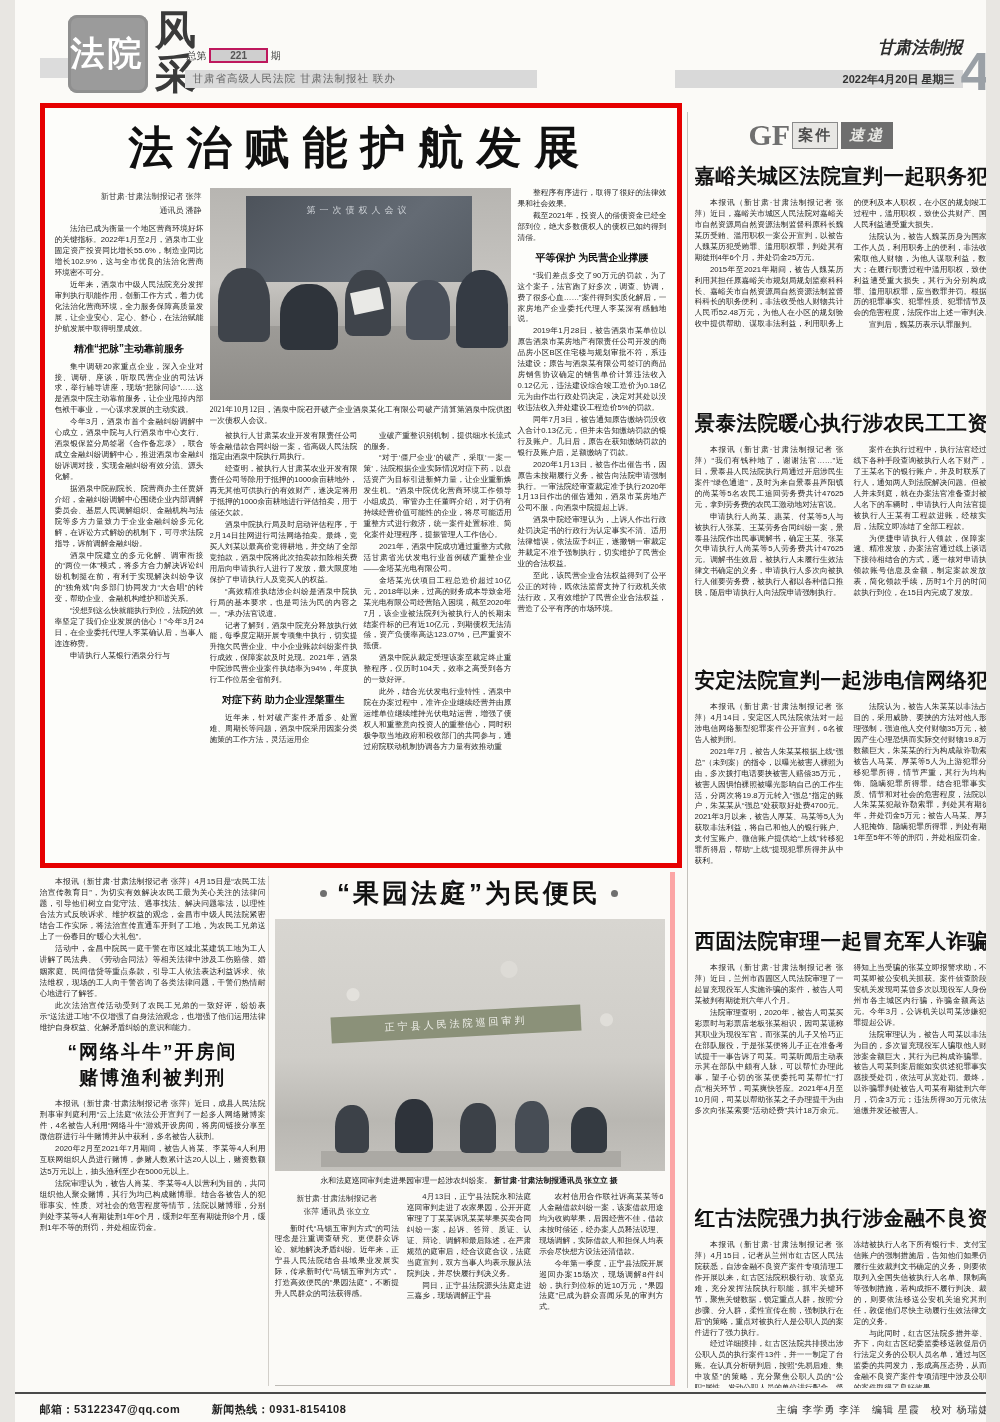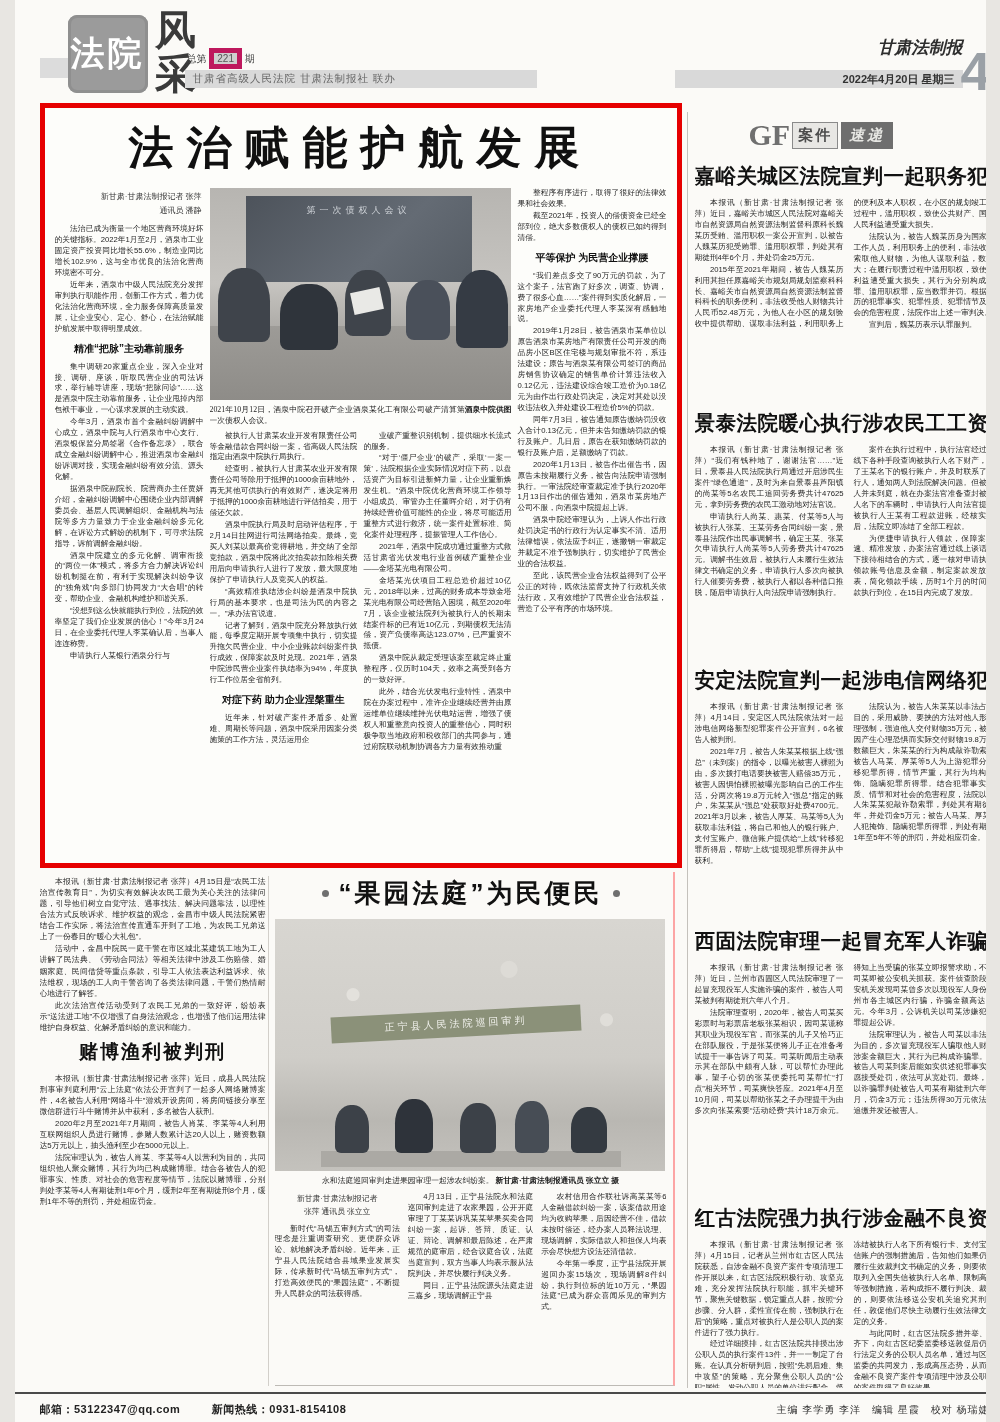--- a/index.html
+++ b/index.html
@@ -11,22 +11,22 @@
   .hdr-rect-left { position:absolute; left:25px; top:58px; width:86px; height:20px; background:#dcdcdc; }
   .stamp { position:absolute; left:53px; top:15px; width:80px; height:78px; background:#9b9b9b;
            border-radius:9px; display:flex; align-items:center; justify-content:center;
            box-shadow:inset 0 0 0 3px #8f8f8f; }
   .stamp span { color:#fff; font-family:"Liberation Serif","DejaVu Serif",serif;
                 font-size:34px; font-weight:bold; letter-spacing:3px; }
   .script-title { position:absolute; left:137px; top:8px; width:48px;
                   font-family:"Liberation Serif","DejaVu Serif",serif; font-weight:700;
                   font-size:41px; line-height:1.08; color:#3a3a3a; text-align:center; word-break:break-all; }
   .issue-line { position:absolute; left:172px; top:48px; font-size:10px; color:#444; }
-  .issue-box { display:inline-block; background:#cfcfcf; border:5px solid #be185d; padding:0 3px;
-               font-weight:normal; color:#555; }
+  .issue-box { display:inline-block; background:#cfcfcf; border:2px solid #be185d; padding:0 19px;
+               font-weight:bold; color:#555; }
   .bar { position:absolute; top:70px; height:18px; background:#d9d9d9; display:flex; align-items:center; }
   .bar-left { left:170px; width:352px; padding-left:8px; font-size:10.5px; color:#666; letter-spacing:1px; }
   .bar-right { left:660px; width:288px; justify-content:flex-end; padding-right:8px;
                font-size:11px; font-weight:bold; color:#333; }
   .paper-name { position:absolute; left:0; top:36px; width:948px; text-align:right;
                 font-family:"Liberation Serif","DejaVu Serif",serif; font-style:italic;
                 font-weight:bold; font-size:17px; color:#2e2e2e; }
   .page-num { position:absolute; left:946px; top:44px; font-size:54px; font-weight:bold;
               color:#9aa0a6; line-height:1; }
 
@@ -61,21 +61,21 @@
   .photo .fig { position:absolute; border-radius:45% 45% 8px 8px; background:#3f444b; }
   .f1 { left:8px;  bottom:58px; width:52px; height:74px; }
   .f2 { left:70px; bottom:50px; width:58px; height:66px; background:#2f343b !important; }
   .f3 { left:135px;bottom:64px; width:46px; height:66px; }
   .f4 { left:196px;bottom:60px; width:44px; height:60px; background:#4a505a !important; }
   .f5 { left:246px;bottom:52px; width:52px; height:78px; background:#353b44 !important; }
   .photo .paper { position:absolute; left:142px; bottom:88px; width:30px; height:22px;
                   background:#e9e9e6; transform:rotate(-12deg); }
   .caption { font-size:7.8px; line-height:1.45; color:#222; margin-top:4px; text-align:justify;
              font-family:"Liberation Serif","DejaVu Serif",serif; }
-  .caption .credit { float:right; font-weight:bold; }
+  .caption .credit { float:right; font-weight:normal; }
 
   
   .v-divider { position:absolute; left:672px; top:112px; width:1px; height:1276px; background:#c4c1bc; }
   .sidebar { position:absolute; left:680px; top:112px; width:308px; height:1276px; overflow:hidden; }
   .gf-logo { display:flex; align-items:center; margin:6px 0 10px 54px; }
   .gf-g { font-family:"Liberation Serif","DejaVu Serif",serif; font-size:30px; color:#6f6f6f;
           font-weight:bold; margin-right:2px; }
   .gf-b1 { border:1.5px solid #8a8a8a; background:#e8e7e4; color:#4c4c4c; font-weight:bold;
            font-size:15px; padding:3px 5px; letter-spacing:2px;
            font-family:"Liberation Serif","DejaVu Serif",serif; }
@@ -90,21 +90,21 @@
 
   
   .bl { position:absolute; left:25px; top:876px; width:226px; height:512px; overflow:hidden; }
   .bl-title { font-size:19px; font-weight:900; text-align:center; letter-spacing:2px;
               line-height:1.35; color:#111; margin:6px 0 8px; }
   .bl .para { font-size:7.8px; }
   .bl-divider { position:absolute; left:253px; top:876px; width:1px; height:510px; background:#d2cfca; }
 
   
   .orchard { position:absolute; left:260px; top:872px; width:400px; height:514px;
-             border-right:2px solid #fca5a5; border-bottom:1px solid #bdbab5; padding-right:6px;
+             border-right:5px solid #fca5a5; border-bottom:1px solid #bdbab5; padding-right:6px;
              overflow:hidden; }
   .or-head { display:flex; align-items:center; justify-content:center; gap:10px; margin:4px 0 8px; }
   .or-dot { width:7px; height:7px; border-radius:50%; background:#6f6f6f; }
   .or-title { font-size:26px; font-weight:900; letter-spacing:3px; color:#111; white-space:nowrap; }
   .or-photo { position:relative; width:390px; height:252px; overflow:hidden;
               background:
                 radial-gradient(circle at 20% 30%, #e3e1dc 0 6px, transparent 7px),
                 radial-gradient(circle at 60% 20%, #dddbd6 0 8px, transparent 9px),
                 radial-gradient(circle at 85% 40%, #e0ded9 0 6px, transparent 7px),
                 linear-gradient(180deg,#d8d6d1 0%,#cfcdc8 55%,#b9b7b2 80%,#c4c2bd 100%); }
@@ -279,20 +279,21 @@
   <div class="bl">
     <div>
       <div>
           <p class="para">本报讯（新甘肃·甘肃法制报记者 张萍）4月15日是“农民工法治宣传教育日”，为切实有效解决农民工最为关心关注的法律问题，引导他们树立自觉守法、遇事找法、解决问题靠法，以理性合法方式反映诉求、维护权益的观念，金昌市中级人民法院紧密结合工作实际，将法治宣传直通车开到了工地，为农民工兄弟送上了一份春日的“暖心大礼包”。</p>
           <p class="para">活动中，金昌中院民一庭干警在市区城北某建筑工地为工人讲解了民法典、《劳动合同法》等相关法律中涉及工伤赔偿、婚姻家庭、民间借贷等重点条款，引导工人依法表达利益诉求、依法维权，现场的工人向干警咨询了各类法律问题，干警们热情耐心地进行了解答。</p>
           <p class="para">此次法治宣传活动受到了农民工兄弟的一致好评，纷纷表示“送法进工地”不仅增强了自身法治观念，也增强了他们运用法律维护自身权益、化解矛盾纠纷的意识和能力。</p>
         </div>
     </div>
     <div>
       <div class="bl-title">
+        <div>“网络斗牛”开房间</div>
         <div>赌博渔利被判刑</div>
       </div>
       <div>
           <p class="para">本报讯（新甘肃·甘肃法制报记者 张萍）近日，成县人民法院刑事审判庭利用“云上法庭”依法公开宣判了一起多人网络赌博案件，4名被告人利用“网络斗牛”游戏开设房间，将房间链接分享至微信群进行斗牛赌博并从中获利，多名被告人获刑。</p>
           <p class="para">2020年2月至2021年7月期间，被告人肖某、李某等4人利用互联网组织人员进行赌博，参赌人数累计达20人以上，赌资数额达5万元以上，抽头渔利至少在5000元以上。</p>
           <p class="para">法院审理认为，被告人肖某、李某等4人以营利为目的，共同组织他人聚众赌博，其行为均已构成赌博罪。结合各被告人的犯罪事实、性质、对社会的危害程度等情节，法院以赌博罪，分别判处李某等4人有期徒刑1年6个月，缓刑2年至有期徒刑8个月，缓刑1年不等的刑罚，并处相应罚金。</p>
         </div>
     </div>
   </div>
   <div class="bl-divider"></div>

